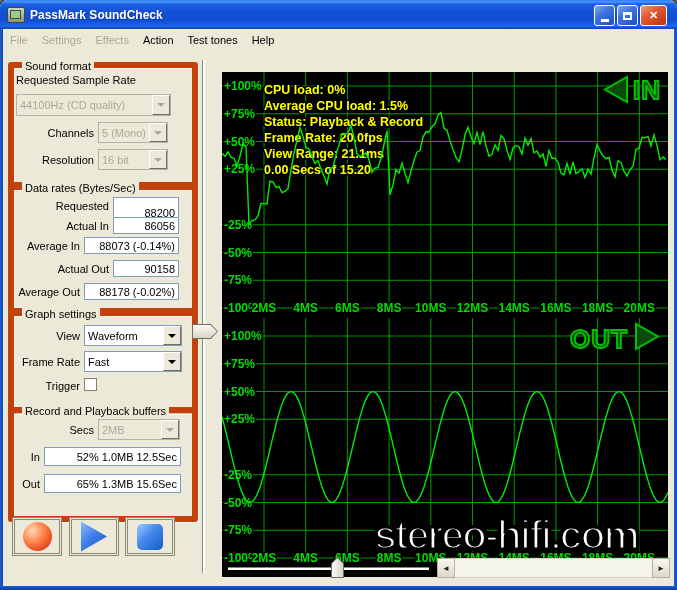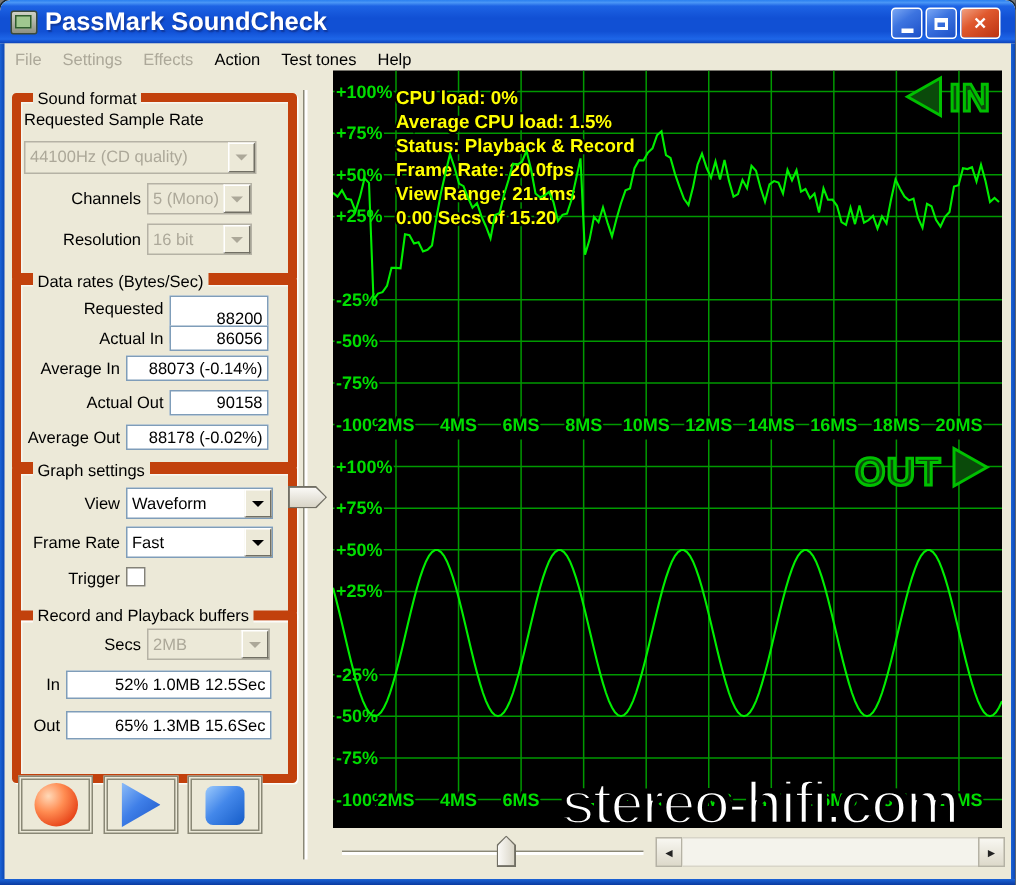--- a/index.html
+++ b/index.html
@@ -5,21 +5,21 @@
   html,body{margin:0;padding:0;background:#777;font-family:"Liberation Sans",sans-serif;}
   #window{position:relative;width:677px;height:590px;background:#ECE9D8;overflow:hidden;
     border-radius:7px 7px 0 0;box-shadow:0 0 0 1px #123;}
   
   .titlebar{position:absolute;left:0;top:0;width:677px;height:29px;border-radius:7px 7px 0 0;
     background:linear-gradient(180deg,#2a80f0 0%,#4a96f6 6%,#1d63e4 14%,#1150d4 42%,#1150d4 72%,#1e66e8 90%,#0b3fb4 100%);
     display:flex;align-items:center;}
   .app-icon{width:16px;height:14px;margin:0 5px 0 7px;background:linear-gradient(#cfd2c6,#8d9183);
     border:1px solid #3b4a3b;border-radius:2px;position:relative;}
   .app-icon:before{content:"";position:absolute;left:2px;top:2px;width:9px;height:7px;background:#9fc78f;border:1px solid #2e5c2e;}
-  .title-text{color:#fff;font-weight:bold;font-size:17px;text-shadow:1px 1px 1px #10389c;}
+  .title-text{color:#fff;font-weight:bold;font-size:12px;text-shadow:1px 1px 1px #10389c;}
   .cap-btns{position:absolute;right:10px;top:5px;display:flex;gap:2px;}
   .cap{width:21px;height:21px;border-radius:3px;border:1px solid #fff;color:#fff;font-size:11px;font-weight:bold;
     display:flex;align-items:center;justify-content:center;box-sizing:border-box;}
   .cap.blue{background:linear-gradient(145deg,#7aa7f4 0%,#3d74e0 40%,#1c50c8 100%);}
   .cap.red{width:27px;background:linear-gradient(145deg,#f0a080 0%,#e0592e 40%,#bb3313 100%);}
   .glyph-min{width:8px;height:3px;background:#fff;margin-top:9px;}
   .glyph-max{width:9px;height:8px;border:2px solid #fff;border-top-width:3px;box-sizing:border-box;}
   .menubar{position:absolute;left:3px;top:29px;width:671px;height:21px;background:#ECE9D8;display:flex;align-items:center;font-size:11px;}
   .menu-item{padding:2px 7px;color:#000;}
   .menu-item.disabled{color:#ACA899;}
@@ -60,21 +60,21 @@
   .htrack{position:absolute;left:228px;top:567px;width:201px;height:2px;background:#fff;border-top:1px solid #8a8876;}
   .hthumb{position:absolute;left:331px;top:557px;width:13px;height:21px;background:#716F64;
     clip-path:polygon(0 30%,50% 0,100% 30%,100% 100%,0 100%);}
   .hthumb:before{content:"";position:absolute;left:1px;top:1px;width:11px;height:19px;
     background:linear-gradient(90deg,#FBFAF7,#D8D4C6);clip-path:polygon(0 30%,50% 0,100% 30%,100% 100%,0 100%);}
   .scrollbar{position:absolute;left:437px;top:558px;width:233px;height:20px;display:flex;}
   .sb-btn{width:18px;height:20px;background:linear-gradient(180deg,#F8F7F1,#DDD9CA);border:1px solid #B5B2A5;box-sizing:border-box;
     display:flex;align-items:center;justify-content:center;font-size:8px;color:#222;}
   .sb-track{flex:1;background:#F4F3EC;border-top:1px solid #D8D5C8;border-bottom:1px solid #D8D5C8;box-sizing:border-box;}
   
-  .scope{position:absolute;left:222px;top:47px;width:446px;height:505px;background:#000;}
+  .scope{position:absolute;left:222px;top:72px;width:446px;height:505px;background:#000;}
   
   .watermark{position:absolute;left:374px;top:512px;z-index:20;font-weight:bold;font-size:41px;letter-spacing:-2px;
     color:#fff;-webkit-text-stroke:3px #000;text-shadow:2px 2px 0 #000,-2px 2px 0 #000,2px -2px 0 #000,-2px -2px 0 #000;white-space:nowrap;}
 </style>
 </head>
 <body>
 
 <div id="window">
 
   <div class="titlebar">

